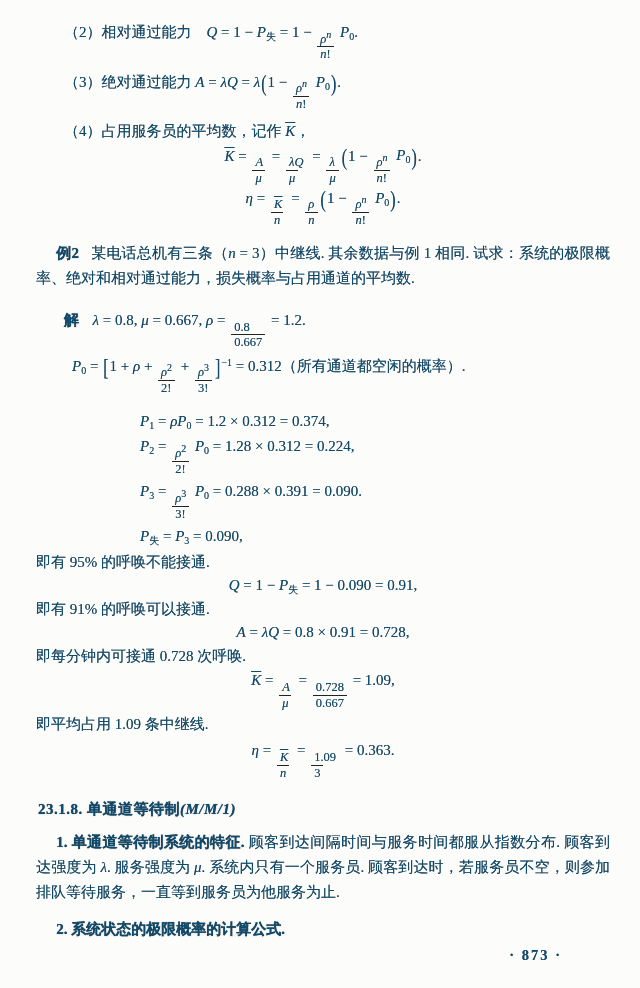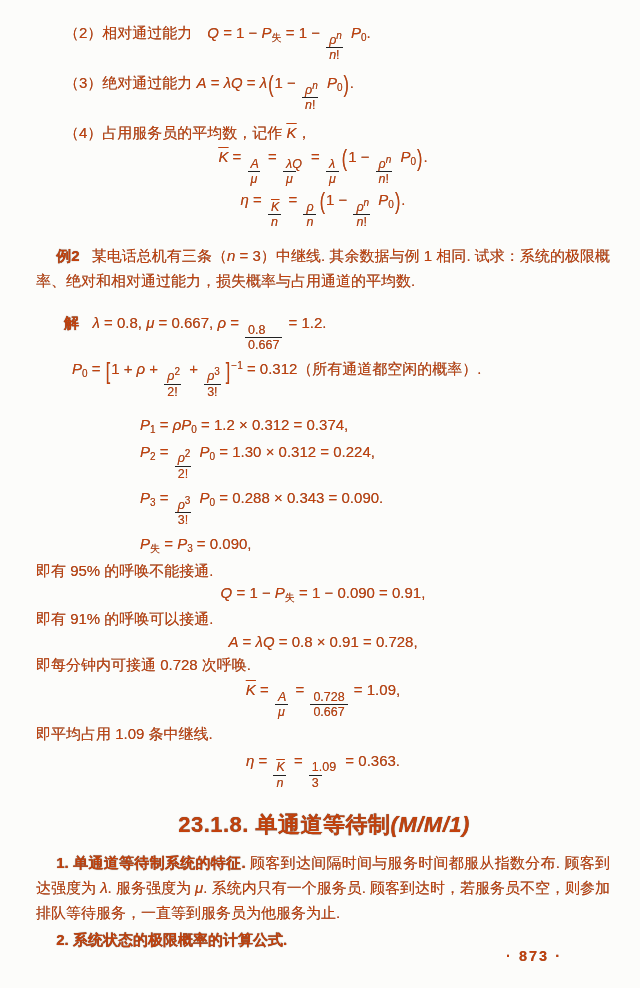--- a/index.html
+++ b/index.html
@@ -1,21 +1,21 @@
 <!DOCTYPE html>
 <html><head>
 <meta charset="utf-8">
 <style>
   html,body{margin:0;padding:0;background:#ffffff;}
   .page{
     position:relative;
     width:640px;height:988px;
     background:#fcfcfa;
-    color:#c2410c;
-    font-family:Liberation Sans, sans-serif;
+    color:#0c4a6e;
+    font-family:Liberation Serif, serif;
     font-size:15px;
     overflow:hidden;
     text-shadow:0 0 .5px rgba(20,20,20,.55);
   }
   .content{padding:18px 30px 0 36px;}
   .line{min-height:20px;line-height:1.45;}
   
   .t-item{margin-left:28px;}
   .ml-p0{margin-left:36px;}
   .ml-p{margin-left:104px;}
@@ -62,32 +62,31 @@
   sup.scr{vertical-align:5px;}
   .ov{text-decoration:overline;}
   i{font-style:italic;}
   
   .para{
     margin:0;line-height:25px;text-align:justify;
     text-indent:1.35em;
   }
   .p-ex{margin-top:13px;}
   .p-1{margin-top:10px;}
-  .p-2{margin-top:3px;line-height:24px;}
+  .p-2{margin-top:12px;line-height:24px;}
   .gap{display:inline-block;width:.8em;}
   .solvetag{margin-right:.9em;}
   
   .heading{
     margin:20px 0 0 2px;
-    font-size:22px;
+    font-size:15px;
     font-weight:bold;
     letter-spacing:.5px;
     line-height:1.3;
     text-shadow:0 0 .8px rgba(10,10,10,.8);
-    text-align:center;
   }
   .heading .hmath{font-weight:bold;}
   .pagenum{
     position:absolute;
     right:78px;bottom:24px;
     font-weight:bold;
     letter-spacing:2px;
     font-size:14.5px;
   }
   b{text-shadow:0 0 .8px rgba(10,10,10,.8);}
@@ -142,25 +141,25 @@
           <span class="num"><span><span><i>ρ</i></span><sup class="scr">2</sup></span></span>
           <span class="den"><span>2!</span></span>
         </span><span> + </span><span class="frac">
           <span class="num"><span><span><i>ρ</i></span><sup class="scr">3</sup></span></span>
           <span class="den"><span>3!</span></span>
         </span><span class="bigp">]</span><sup class="scr">−1</sup><span> = 0.312（所有通道都空闲的概率）.</span></div>
     <div class="line ml-p m-p1"><span><span><i>P</i></span><sub class="scr">1</sub></span><span> = <i>ρ</i></span><span><span><i>P</i></span><sub class="scr">0</sub></span><span> = 1.2 × 0.312 = 0.374,</span></div>
     <div class="line ml-p m-p2"><span><span><i>P</i></span><sub class="scr">2</sub></span><span> = </span><span class="frac">
           <span class="num"><span><span><i>ρ</i></span><sup class="scr">2</sup></span></span>
           <span class="den"><span>2!</span></span>
-        </span><span> </span><span><span><i>P</i></span><sub class="scr">0</sub></span><span> = 1.30 × 0.312 = 0.224,</span></div>
+        </span><span> </span><span><span><i>P</i></span><sub class="scr">0</sub></span><span> = 1.28 × 0.312 = 0.224,</span></div>
     <div class="line ml-p m-p3"><span><span><i>P</i></span><sub class="scr">3</sub></span><span> = </span><span class="frac">
           <span class="num"><span><span><i>ρ</i></span><sup class="scr">3</sup></span></span>
           <span class="den"><span>3!</span></span>
-        </span><span> </span><span><span><i>P</i></span><sub class="scr">0</sub></span><span> = 0.288 × 0.343 = 0.090.</span></div>
+        </span><span> </span><span><span><i>P</i></span><sub class="scr">0</sub></span><span> = 0.288 × 0.391 = 0.090.</span></div>
     <div class="line ml-p m-ploss"><span><span><i>P</i></span><sub class="scr">失</sub></span><span> = </span><span><span><i>P</i></span><sub class="scr">3</sub></span><span> = 0.090,</span></div>
     <div class="line m-n9">即有 95% 的呼唤不能接通.</div>
     <div class="line center m-q"><span><i>Q</i> = 1 − </span><span><span><i>P</i></span><sub class="scr">失</sub></span><span> = 1 − 0.090 = 0.91,</span></div>
     <div class="line m-n91">即有 91% 的呼唤可以接通.</div>
     <div class="line center m-a"><span><i>A</i> = <i>λQ</i> = 0.8 × 0.91 = 0.728,</span></div>
     <div class="line m-na">即每分钟内可接通 0.728 次呼唤.</div>
     <div class="line center m-k"><span><span class="ov"><i>K</i></span></span><span> = </span><span class="frac">
           <span class="num"><span><i>A</i></span></span>
           <span class="den"><span><i>μ</i></span></span>
         </span><span> = </span><span class="frac">

